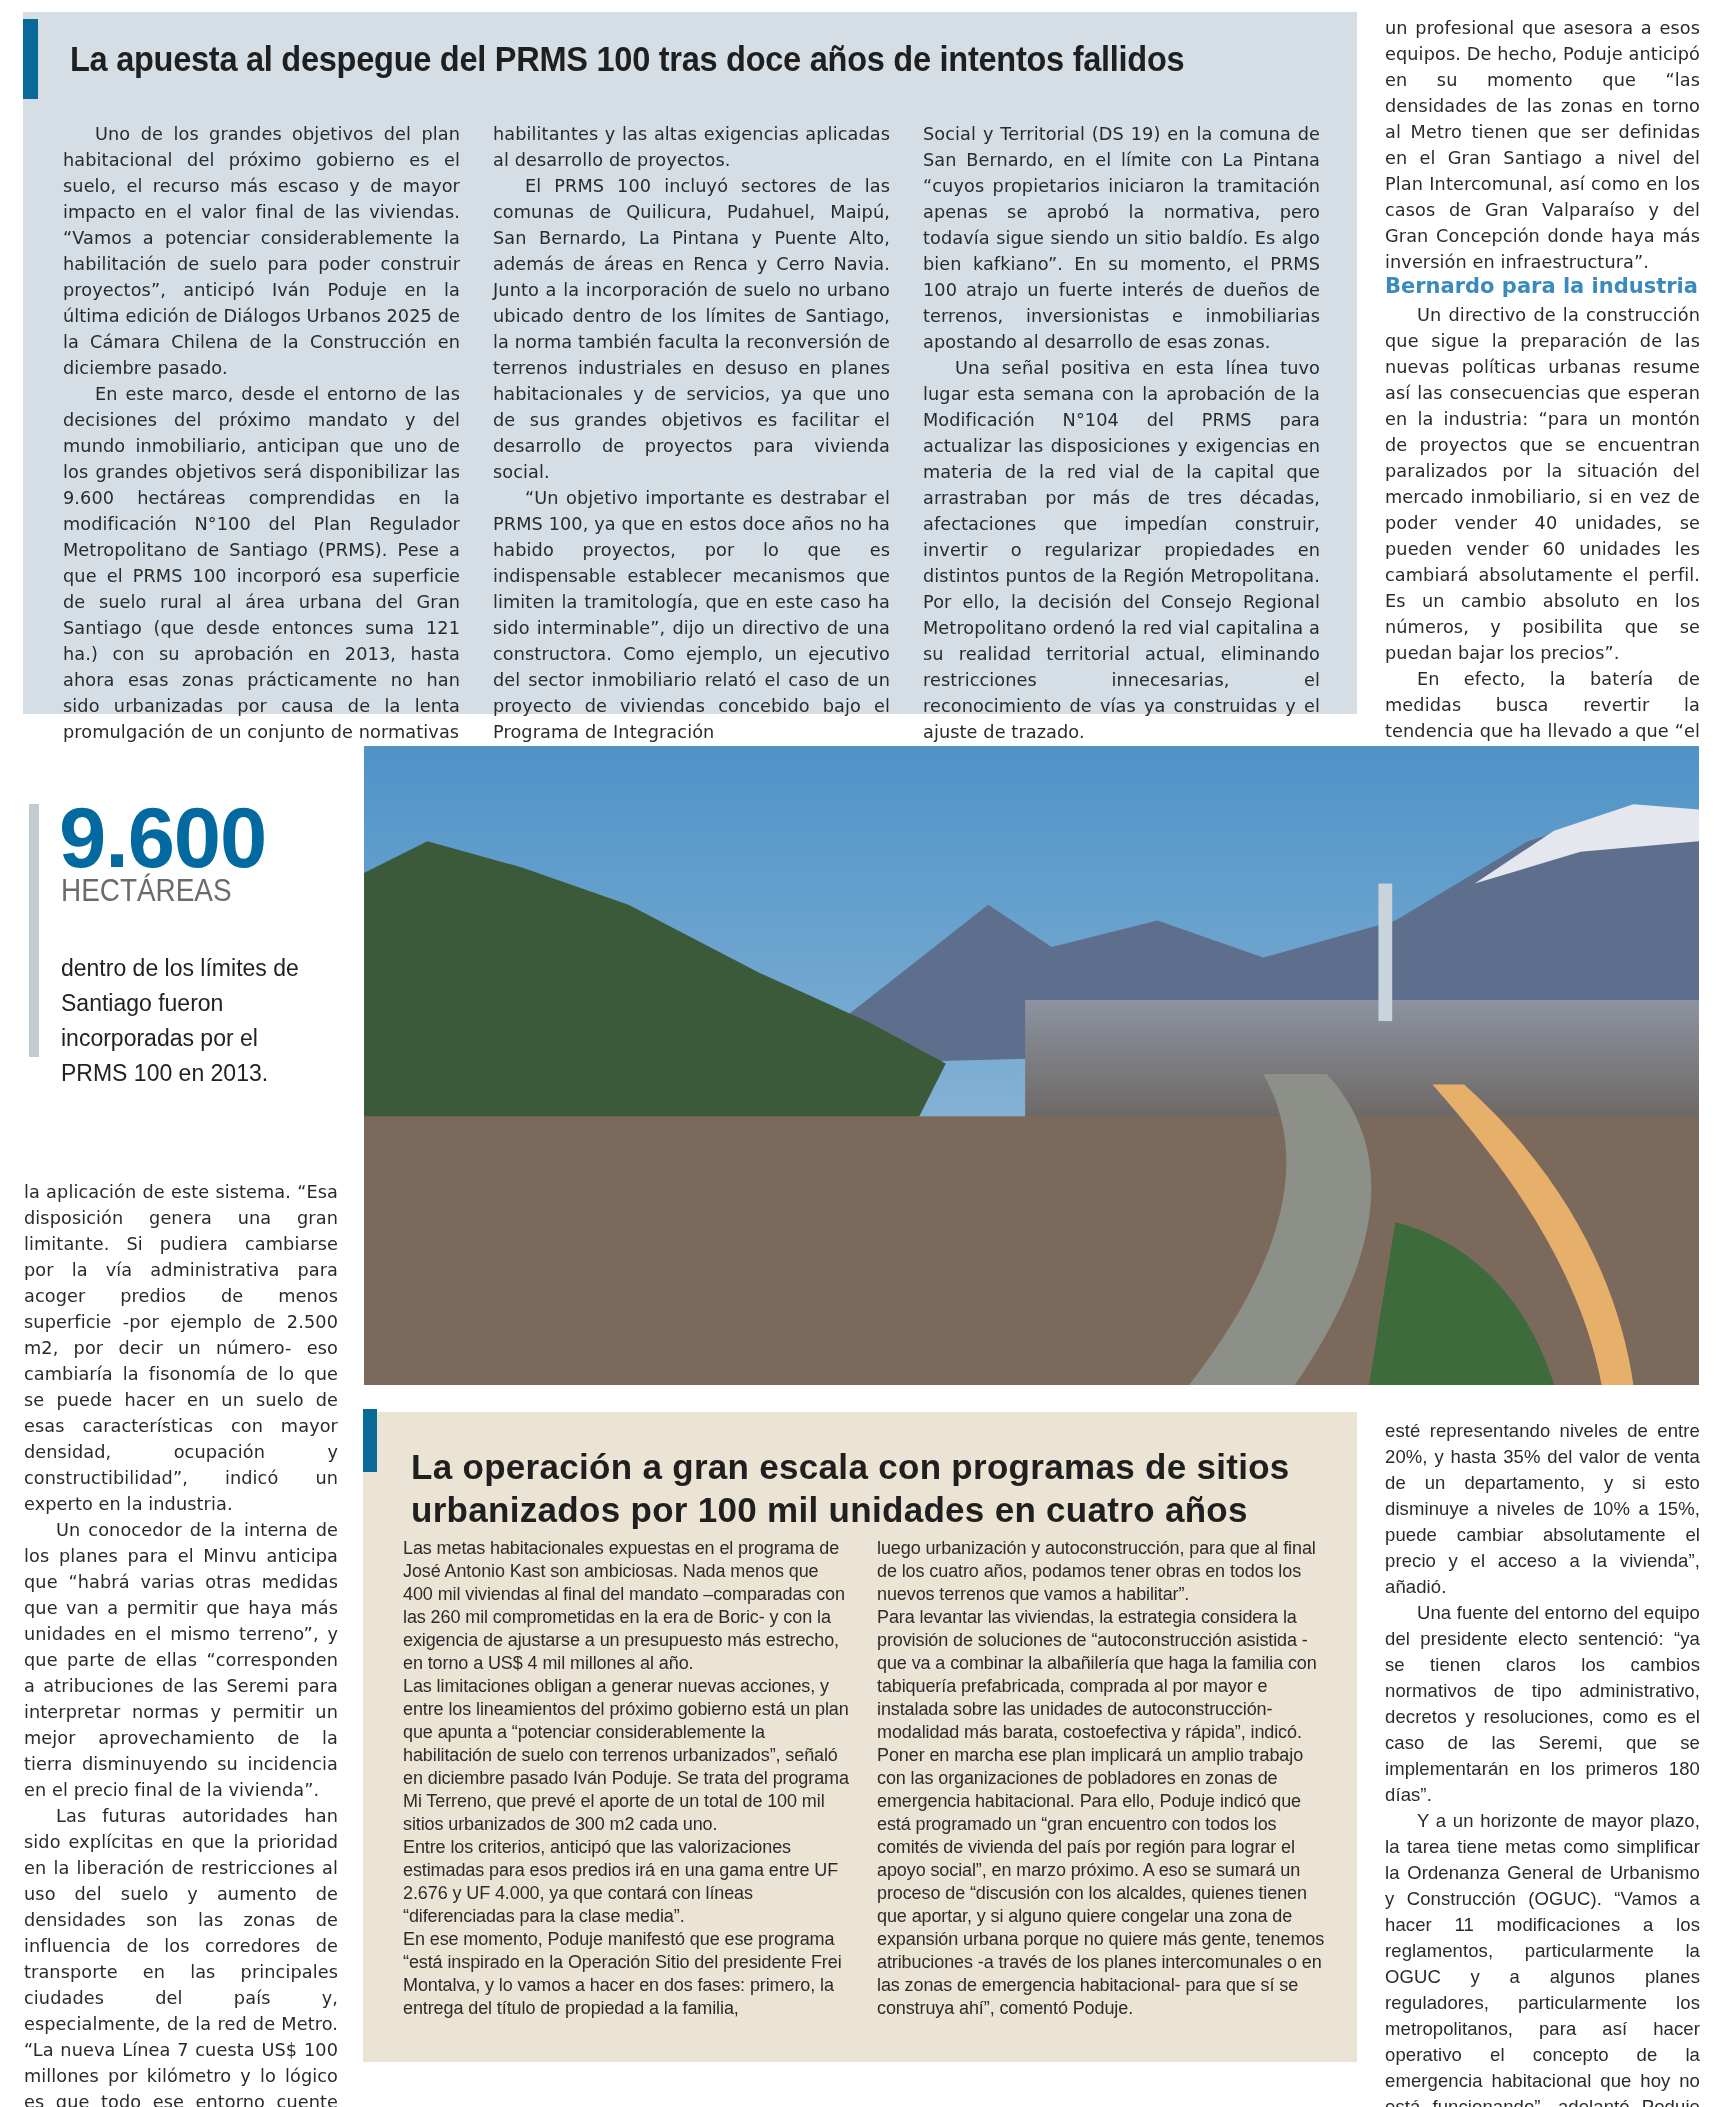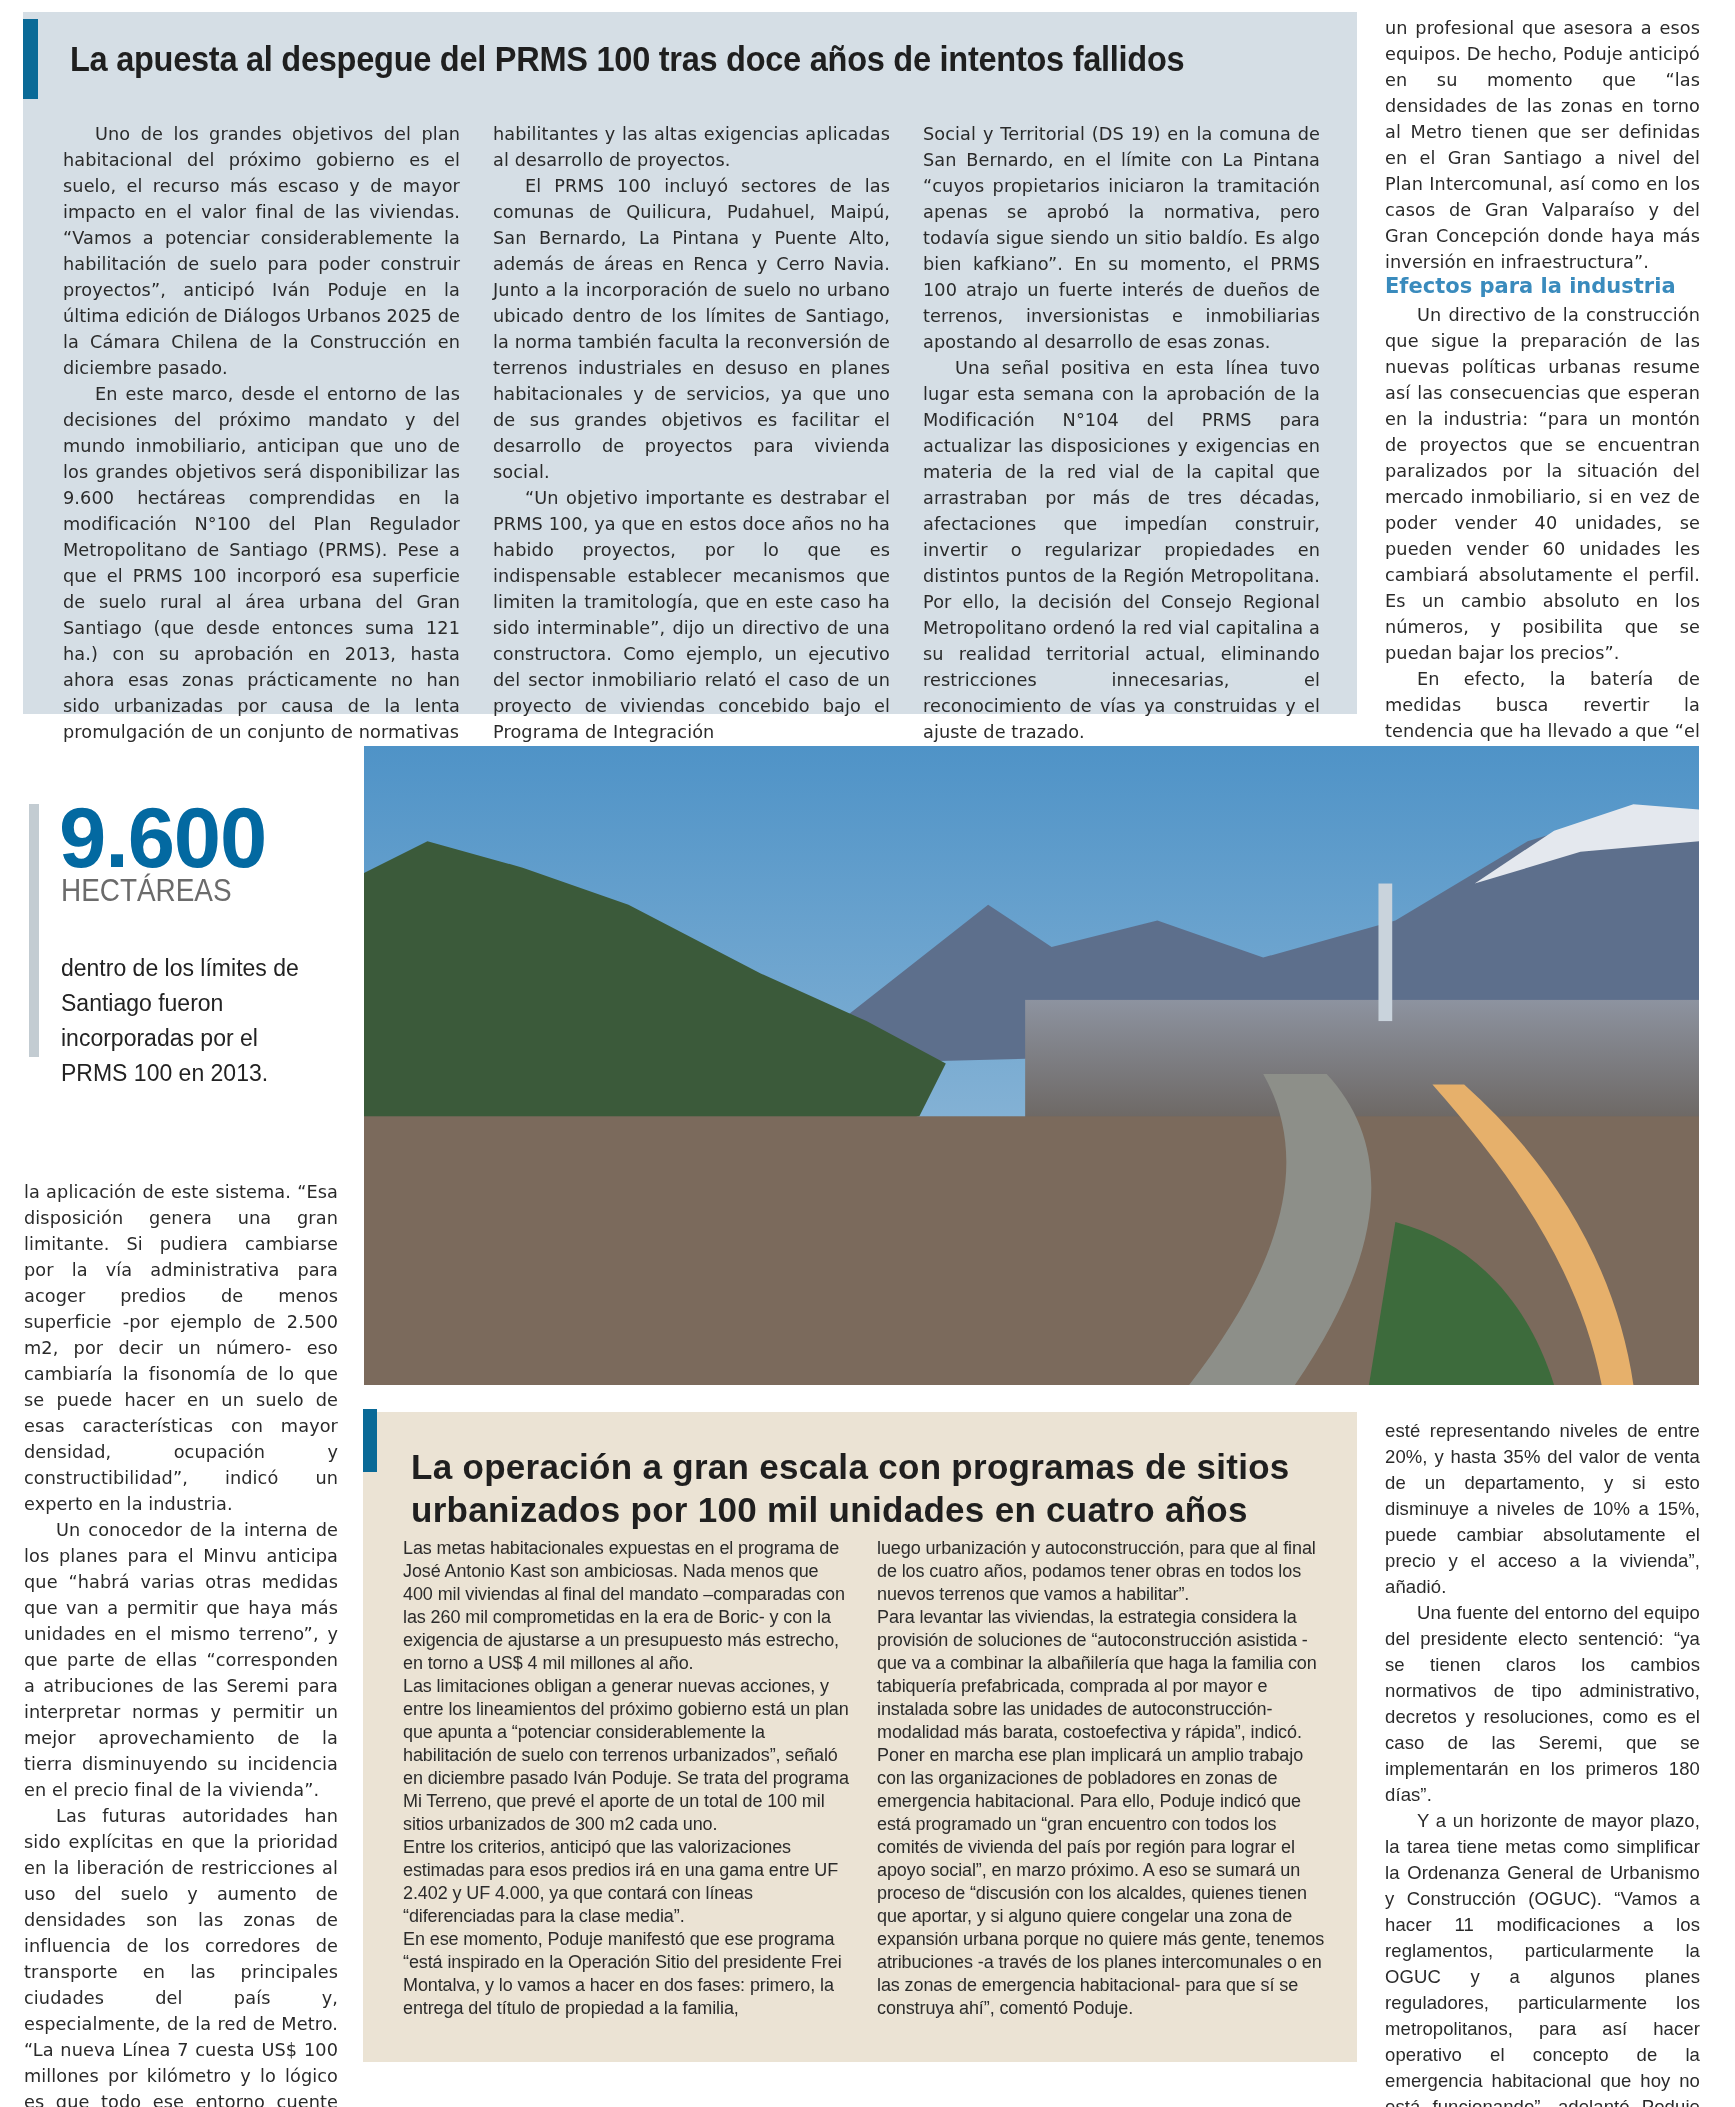--- a/index.html
+++ b/index.html
@@ -68,21 +68,21 @@
   <p class="p ind">“Un objetivo importante es destrabar el PRMS 100, ya que en estos doce años no ha habido proyectos, por lo que es indispensable establecer mecanismos que limiten la tramitología, que en este caso ha sido interminable”, dijo un directivo de una constructora. Como ejemplo, un ejecutivo del sector inmobiliario relató el caso de un proyecto de viviendas concebido bajo el Programa de Integración</p>
 </div>
 <div id="tc3" class="col">
   <p class="p">Social y Territorial (DS 19) en la comuna de San Bernardo, en el límite con La Pintana “cuyos propietarios iniciaron la tramitación apenas se aprobó la normativa, pero todavía sigue siendo un sitio baldío. Es algo bien kafkiano”. En su momento, el PRMS 100 atrajo un fuerte interés de dueños de terrenos, inversionistas e inmobiliarias apostando al desarrollo de esas zonas.</p>
   <p class="p ind">Una señal positiva en esta línea tuvo lugar esta semana con la aprobación de la Modificación N°104 del PRMS para actualizar las disposiciones y exigencias en materia de la red vial de la capital que arrastraban por más de tres décadas, afectaciones que impedían construir, invertir o regularizar propiedades en distintos puntos de la Región Metropolitana. Por ello, la decisión del Consejo Regional Metropolitano ordenó la red vial capitalina a su realidad territorial actual, eliminando restricciones innecesarias, el reconocimiento de vías ya construidas y el ajuste de trazado.</p>
 </div>
 
 <div id="rc-top" class="col">
   <p class="p">un profesional que asesora a esos equipos. De hecho, Poduje anticipó en su momento que “las densidades de las zonas en torno al Metro tienen que ser definidas en el Gran Santiago a nivel del Plan Intercomunal, así como en los casos de Gran Valparaíso y del Gran Concepción donde haya más inversión en infraestructura”.</p>
 </div>
-<h2 id="subhead">Efectos para la industria</h2>
+<h2 id="subhead">Bernardo para la industria</h2>
 <div id="rc-mid" class="col">
   <p class="p ind">Un directivo de la construcción que sigue la preparación de las nuevas políticas urbanas resume así las consecuencias que esperan en la industria: “para un montón de proyectos que se encuentran paralizados por la situación del mercado inmobiliario, si en vez de poder vender 40 unidades, se pueden vender 60 unidades les cambiará absolutamente el perfil. Es un cambio absoluto en los números, y posibilita que se puedan bajar los precios”.</p>
   <p class="p ind">En efecto, la batería de medidas busca revertir la tendencia que ha llevado a que “el costo del terreno</p>
 </div>
 
 <div id="stat-bar"></div>
 <div id="stat-number">9.600</div>
 <div id="stat-unit">HECTÁREAS</div>
 <div id="stat-desc">dentro de los límites de Santiago fueron incorporadas por el PRMS 100 en 2013.</div>
 
@@ -116,21 +116,21 @@
   <p class="p ind">Un conocedor de la interna de los planes para el Minvu anticipa que “habrá varias otras medidas que van a permitir que haya más unidades en el mismo terreno”, y que parte de ellas “corresponden a atribuciones de las Seremi para interpretar normas y permitir un mejor aprovechamiento de la tierra disminuyendo su incidencia en el precio final de la vivienda”.</p>
   <p class="p ind">Las futuras autoridades han sido explícitas en que la prioridad en la liberación de restricciones al uso del suelo y aumento de densidades son las zonas de influencia de los corredores de transporte en las principales ciudades del país y, especialmente, de la red de Metro. “La nueva Línea 7 cuesta US$ 100 millones por kilómetro y lo lógico es que todo ese entorno cuente con una mayor densidad”, explicó</p>
 </div>
 
 <div id="bot-box"></div>
 <div id="bot-bar"></div>
 <h2 id="bot-title">La operación a gran escala con programas de sitios urbanizados por 100 mil unidades en cuatro años</h2>
 <div id="bc1" class="bcol">
   <p class="p">Las metas habitacionales expuestas en el programa de José Antonio Kast son ambiciosas. Nada menos que 400 mil viviendas al final del mandato –comparadas con las 260 mil comprometidas en la era de Boric- y con la exigencia de ajustarse a un presupuesto más estrecho, en torno a US$ 4 mil millones al año.</p>
   <p class="p">Las limitaciones obligan a generar nuevas acciones, y entre los lineamientos del próximo gobierno está un plan que apunta a “potenciar considerablemente la habilitación de suelo con terrenos urbanizados”, señaló en diciembre pasado Iván Poduje. Se trata del programa Mi Terreno, que prevé el aporte de un total de 100 mil sitios urbanizados de 300 m2 cada uno.</p>
-  <p class="p">Entre los criterios, anticipó que las valorizaciones estimadas para esos predios irá en una gama entre UF 2.402 y UF 4.000, ya que contará con líneas “diferenciadas para la clase media”.</p>
+  <p class="p">Entre los criterios, anticipó que las valorizaciones estimadas para esos predios irá en una gama entre UF 2.676 y UF 4.000, ya que contará con líneas “diferenciadas para la clase media”.</p>
   <p class="p">En ese momento, Poduje manifestó que ese programa “está inspirado en la Operación Sitio del presidente Frei Montalva, y lo vamos a hacer en dos fases: primero, la entrega del título de propiedad a la familia,</p>
 </div>
 <div id="bc2" class="bcol">
   <p class="p">luego urbanización y autoconstrucción, para que al final de los cuatro años, podamos tener obras en todos los nuevos terrenos que vamos a habilitar”.</p>
   <p class="p">Para levantar las viviendas, la estrategia considera la provisión de soluciones de “autoconstrucción asistida -que va a combinar la albañilería que haga la familia con tabiquería prefabricada, comprada al por mayor e instalada sobre las unidades de autoconstrucción- modalidad más barata, costoefectiva y rápida”, indicó.</p>
   <p class="p">Poner en marcha ese plan implicará un amplio trabajo con las organizaciones de pobladores en zonas de emergencia habitacional. Para ello, Poduje indicó que está programado un “gran encuentro con todos los comités de vivienda del país por región para lograr el apoyo social”, en marzo próximo. A eso se sumará un proceso de “discusión con los alcaldes, quienes tienen que aportar, y si alguno quiere congelar una zona de expansión urbana porque no quiere más gente, tenemos atribuciones -a través de los planes intercomunales o en las zonas de emergencia habitacional- para que sí se construya ahí”, comentó Poduje.</p>
 </div>
 
 <div id="rc-low" class="col">
   <p class="p">esté representando niveles de entre 20%, y hasta 35% del valor de venta de un departamento, y si esto disminuye a niveles de 10% a 15%, puede cambiar absolutamente el precio y el acceso a la vivienda”, añadió.</p>

